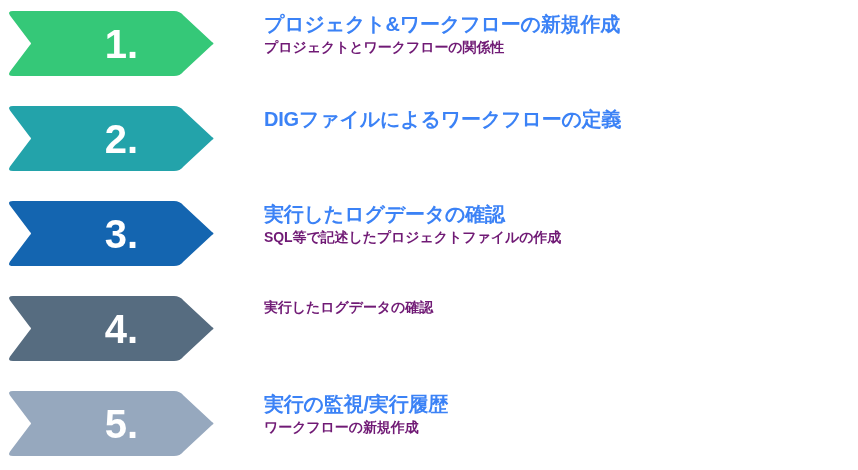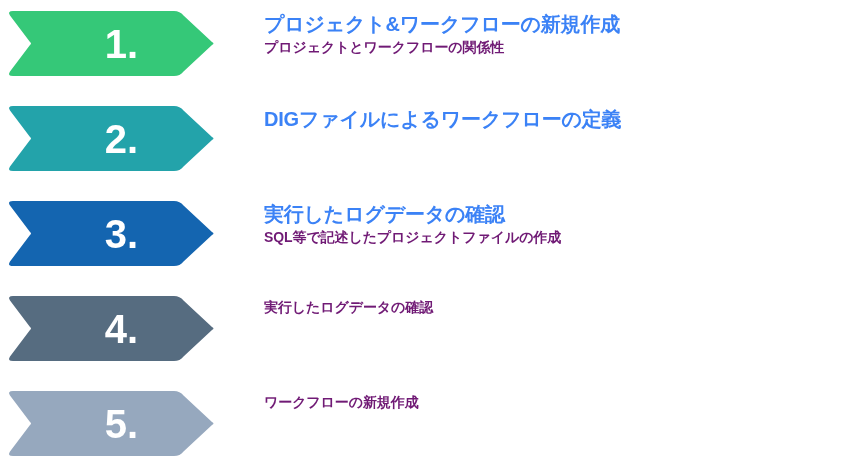--- a/index.html
+++ b/index.html
@@ -145,17 +145,18 @@
   </div>
 
   <div class="step-row" style="top:390px;">
     <div class="step-badge">
       <svg width="232" height="67" viewBox="0 0 232 67" xmlns="http://www.w3.org/2000/svg">
         <path d="M 13 1 L 174 1 Q 180 1 183.5 5.5 L 212 32 Q 215 33.5 212 35 L 183.5 61.5 Q 180 66 174 66 L 13 66 Q 7 66 10 61.5 L 30 35 Q 32 33.5 30 32 L 10 5.5 Q 7 1 13 1 Z" fill="#96a8be"></path>
       </svg>
       <div class="step-number">5.</div>
     </div>
     <div class="step-text">
+      <div class="step-title">実行の監視/実行履歴</div>
       <div class="step-subtitle">ワークフローの新規作成</div>
     </div>
   </div>
 
 </div>
 
 </body></html>

